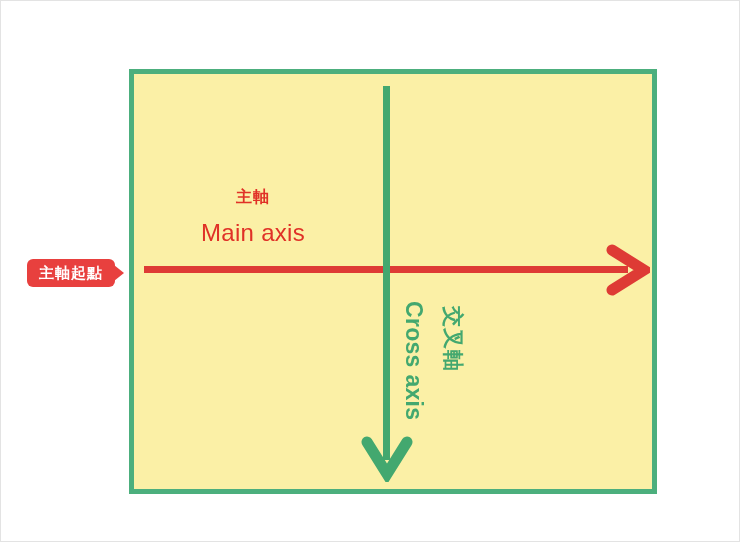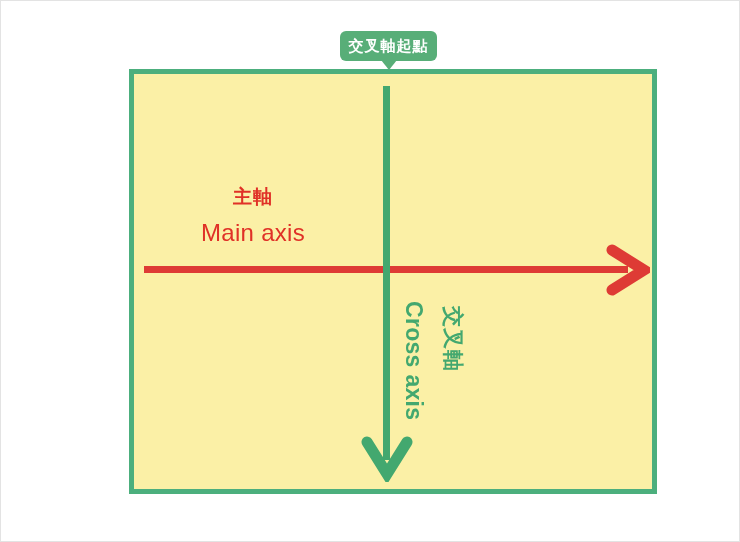--- a/index.html
+++ b/index.html
@@ -69,21 +69,21 @@
   
   #main-axis-labels {
     position: absolute;
     left: 150px;
     top: 182px;
     width: 204px;
     text-align: center;
     color: #E03127;
   }
   #main-axis-label-zh {
-    font-size: 19px;
+    font-size: 16px;
     font-weight: bold;
     letter-spacing: 1px;
     line-height: 28px;
   }
   #main-axis-label-en {
     font-size: 24px;
     font-weight: normal;
     letter-spacing: 0.3px;
     line-height: 32px;
     margin-top: 6px;
@@ -193,19 +193,19 @@
   <div id="main-axis-labels">
     <div id="main-axis-label-zh">主軸</div>
     <div id="main-axis-label-en">Main axis</div>
   </div>
 
   <div id="cross-axis-labels">
     <div class="rot-label" id="cross-axis-label-en">Cross axis</div>
     <div class="rot-label" id="cross-axis-label-zh">交叉軸</div>
   </div>
 
-  <div class="badge" id="cross-start-badge">
-    <span>交叉軸起點</span>
-    <span id="cross-start-badge-tail"></span>
-  </div>
-
+
+  <div class="badge" id="main-start-badge">
+    <span>主軸起點</span>
+    <span id="main-start-badge-tail"></span>
+  </div>
 
 </div>
 
 </body></html>

